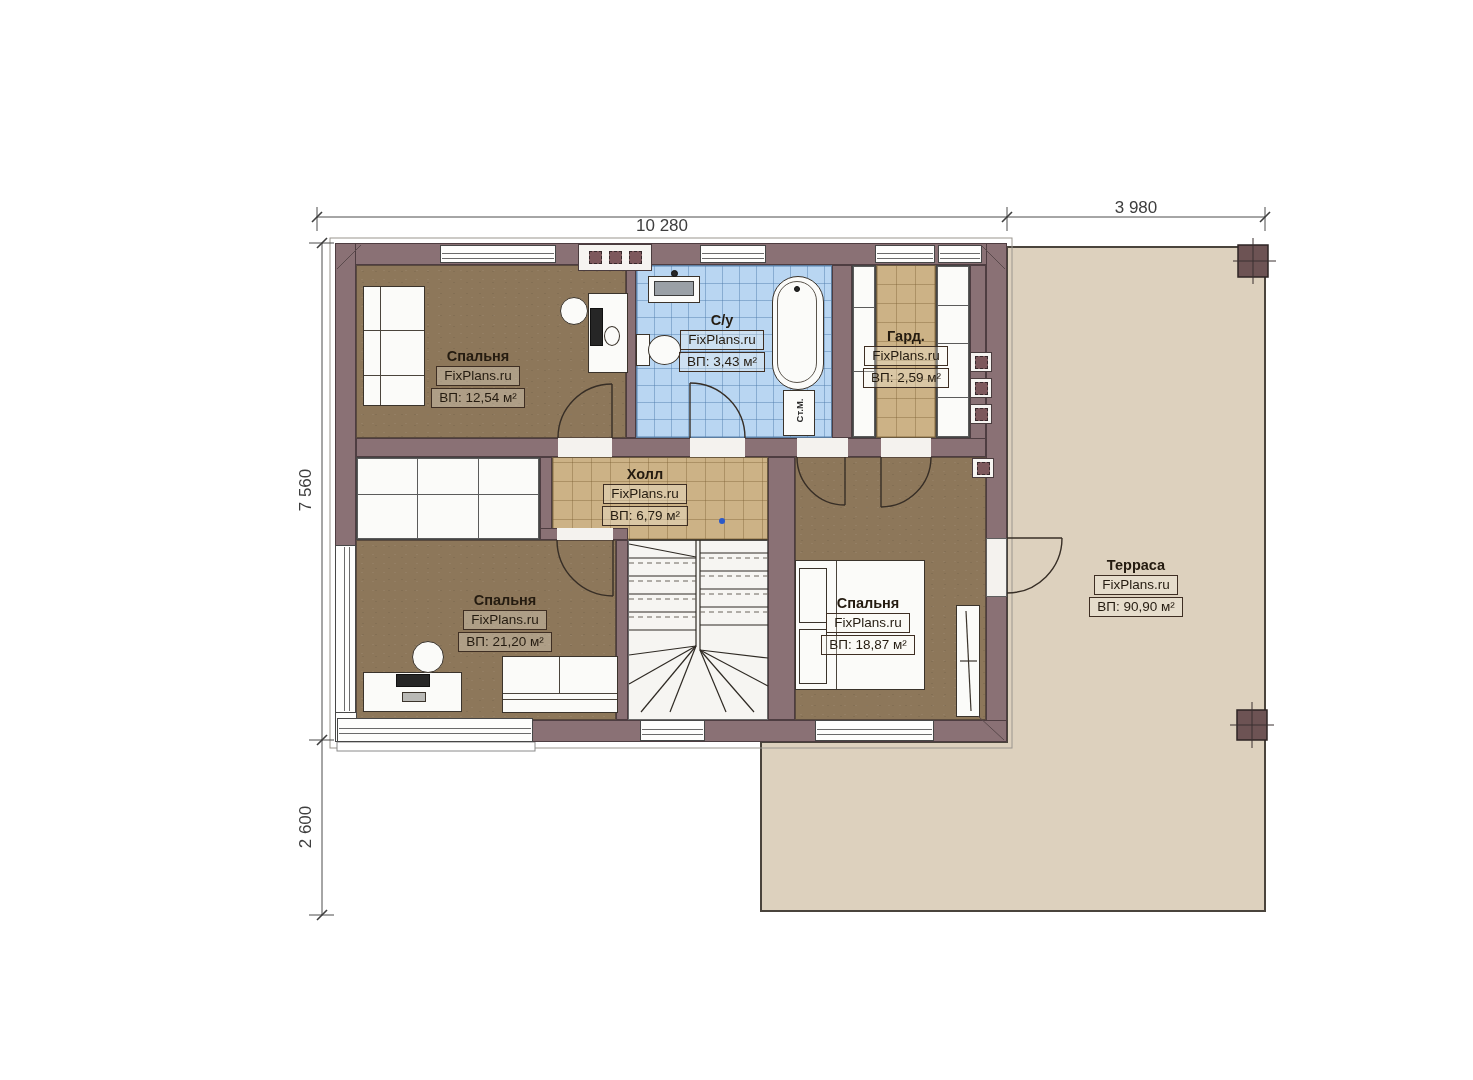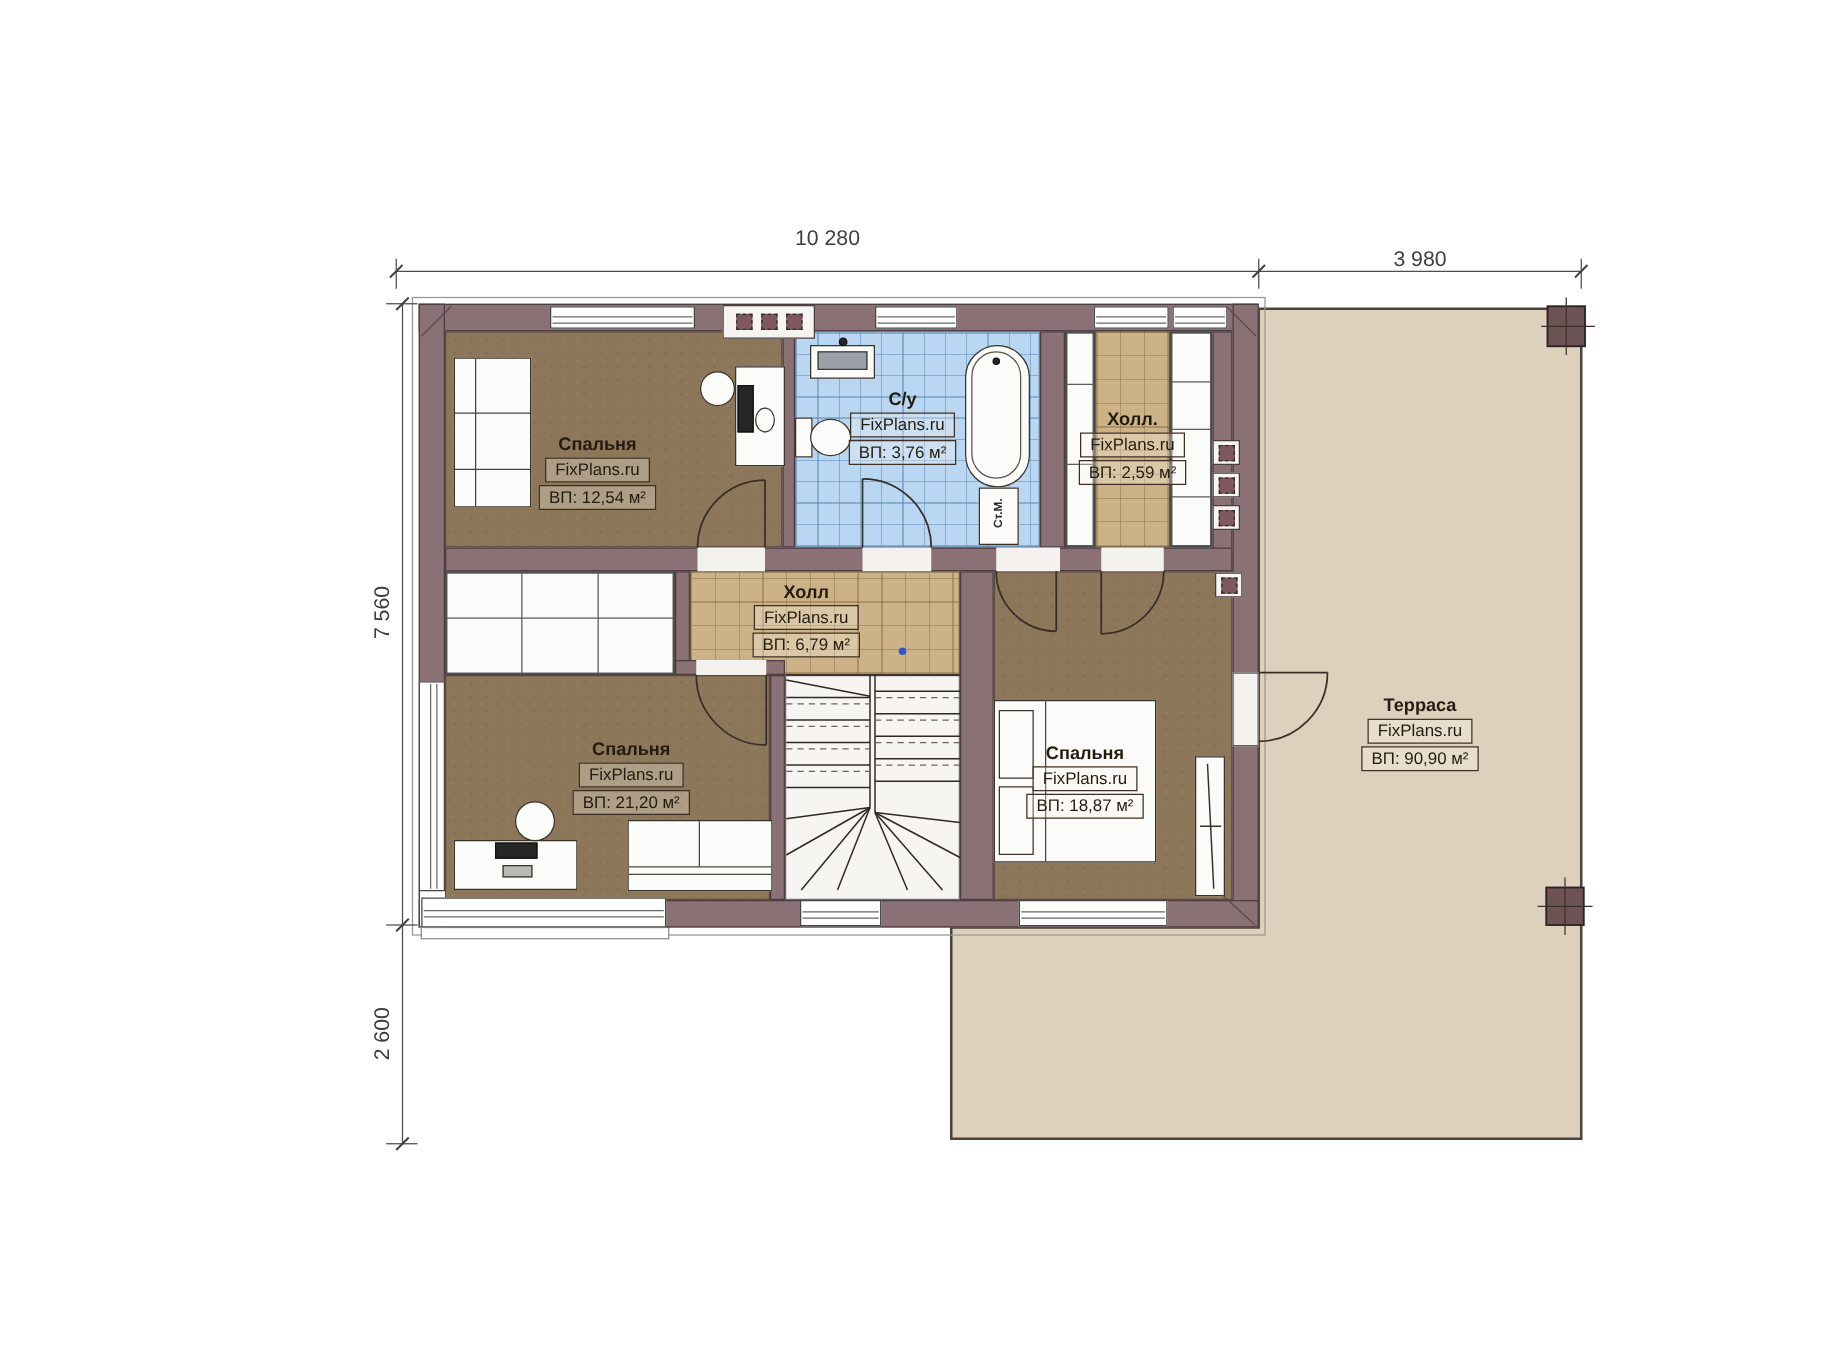--- a/index.html
+++ b/index.html
@@ -270,37 +270,37 @@
     <g stroke="#3e3e3e" stroke-width="1.6">
       <line x1="312" y1="222" x2="322" y2="212"></line>
       <line x1="1002" y1="222" x2="1012" y2="212"></line>
       <line x1="1260" y1="222" x2="1270" y2="212"></line>
       <line x1="317" y1="248" x2="327" y2="238"></line>
       <line x1="317" y1="745" x2="327" y2="735"></line>
       <line x1="317" y1="920" x2="327" y2="910"></line>
     </g>
   </svg>
 
-  <div class="dim-text" style="left:622px;top:181px;width:80px;">10 280</div>
+  <div class="dim-text" style="left:622px;top:216px;width:80px;">10 280</div>
   <div class="dim-text" style="left:1096px;top:198px;width:80px;">3 980</div>
   <div class="dim-text" style="left:266px;top:480px;width:80px;transform:rotate(-90deg);">7 560</div>
   <div class="dim-text" style="left:266px;top:817px;width:80px;transform:rotate(-90deg);">2 600</div>
 
   <div class="label-stack" style="left:408px;top:348px;width:140px;">
     <div class="room-name">Спальня</div>
     <div class="label-box">FixPlans.ru</div>
     <div class="label-box">ВП: 12,54 м²</div>
   </div>
   <div class="label-stack" style="left:663px;top:312px;width:118px;justify-content:flex-end;">
     <div class="room-name">С/у</div>
     <div class="label-box">FixPlans.ru</div>
-    <div class="label-box">ВП: 3,76 м²</div>
+    <div class="label-box">ВП: 3,43 м²</div>
   </div>
   <div class="label-stack" style="left:848px;top:328px;width:116px;">
-    <div class="room-name">Холл.</div>
+    <div class="room-name">Гард.</div>
     <div class="label-box">FixPlans.ru</div>
     <div class="label-box">ВП: 2,59 м²</div>
   </div>
   <div class="label-stack" style="left:588px;top:466px;width:114px;">
     <div class="room-name">Холл</div>
     <div class="label-box">FixPlans.ru</div>
     <div class="label-box">ВП: 6,79 м²</div>
   </div>
   <div class="label-stack" style="left:438px;top:592px;width:134px;">
     <div class="room-name">Спальня</div>

